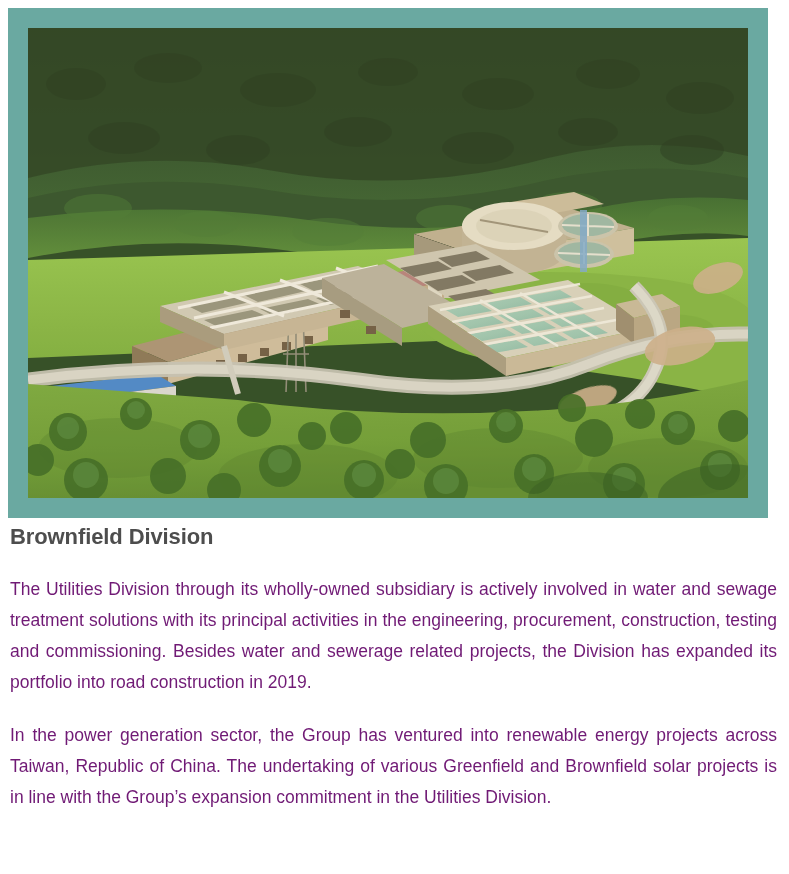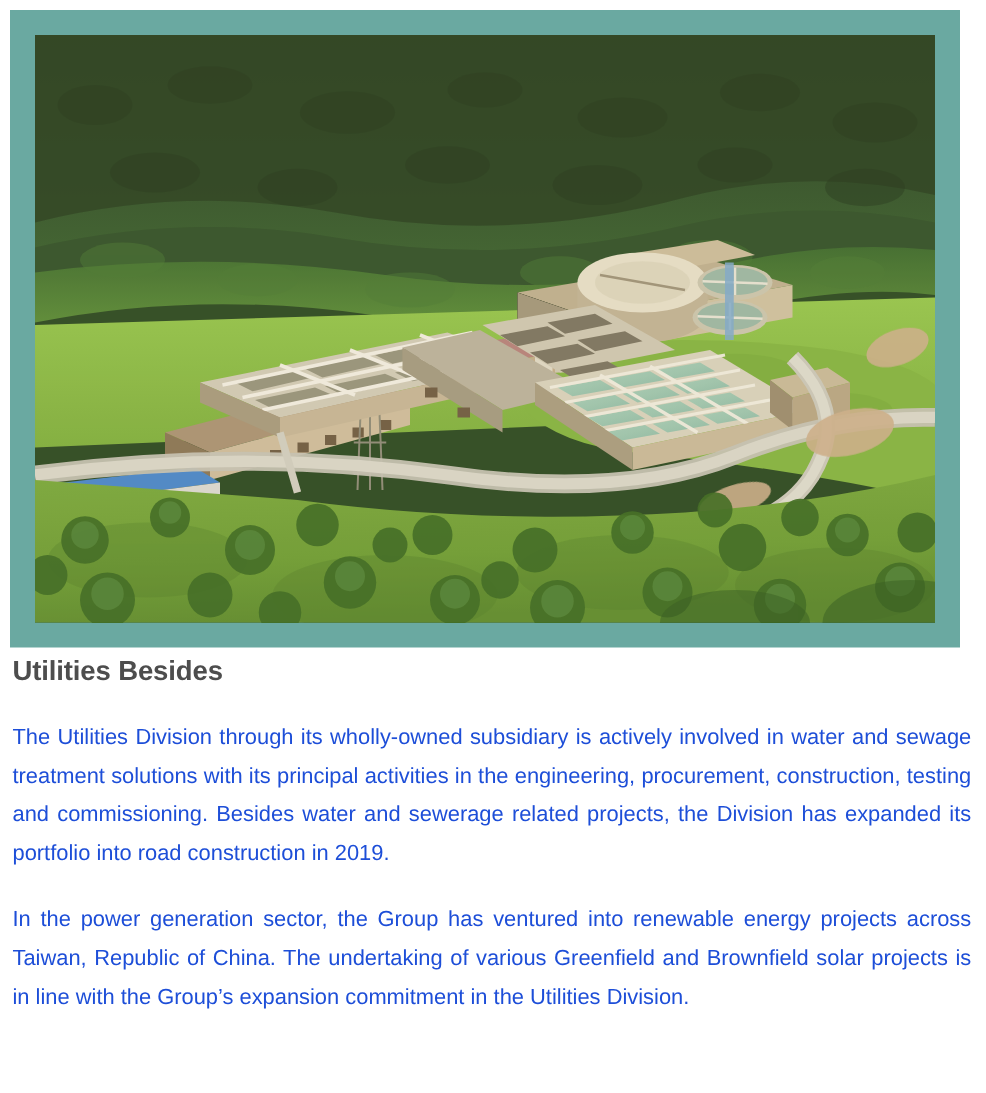--- a/index.html
+++ b/index.html
@@ -54,21 +54,21 @@
   .page-title {
     font-size: 22px;
     font-weight: bold;
     color: #4d4d4d;
     margin: 0 0 24px 0;
     letter-spacing: -0.1px;
     line-height: 1.2;
   }
   .body-text {
     font-size: 17.5px;
-    color: #1d4ed8;
+    color: #701a75;
     line-height: 31px;
     text-align: justify;
     text-justify: inter-word;
     margin: 0 0 22px 0;
   }
   .body-text:last-child { margin-bottom: 4px; }
 </style>
 </head>
 <body>
 
@@ -361,20 +361,20 @@
           <ellipse cx="700" cy="470" rx="70" ry="34"></ellipse>
             <ellipse cx="560" cy="470" rx="60" ry="26"></ellipse>
         </g>
 
         <rect x="0" y="0" width="720" height="470" fill="#ffd9a0" opacity="0.05"></rect>
       </svg>
     </div>
   </div>
 
   <div class="content">
-    <h2 class="page-title">Utilities Besides</h2>
+    <h2 class="page-title">Brownfield Division</h2>
 
     <p class="body-text">The Utilities Division through its wholly-owned subsidiary is actively involved in water and sewage treatment solutions with its principal activities in the engineering, procurement, construction, testing and commissioning. Besides water and sewerage related projects, the Division has expanded its portfolio into road construction in 2019.</p>
 
     <p class="body-text">In the power generation sector, the Group has ventured into renewable energy projects across Taiwan, Republic of China. The undertaking of various Greenfield and Brownfield solar projects is in line with the Group’s expansion commitment in the Utilities Division.</p>
   </div>
 
 </div>
 
 </body></html>

